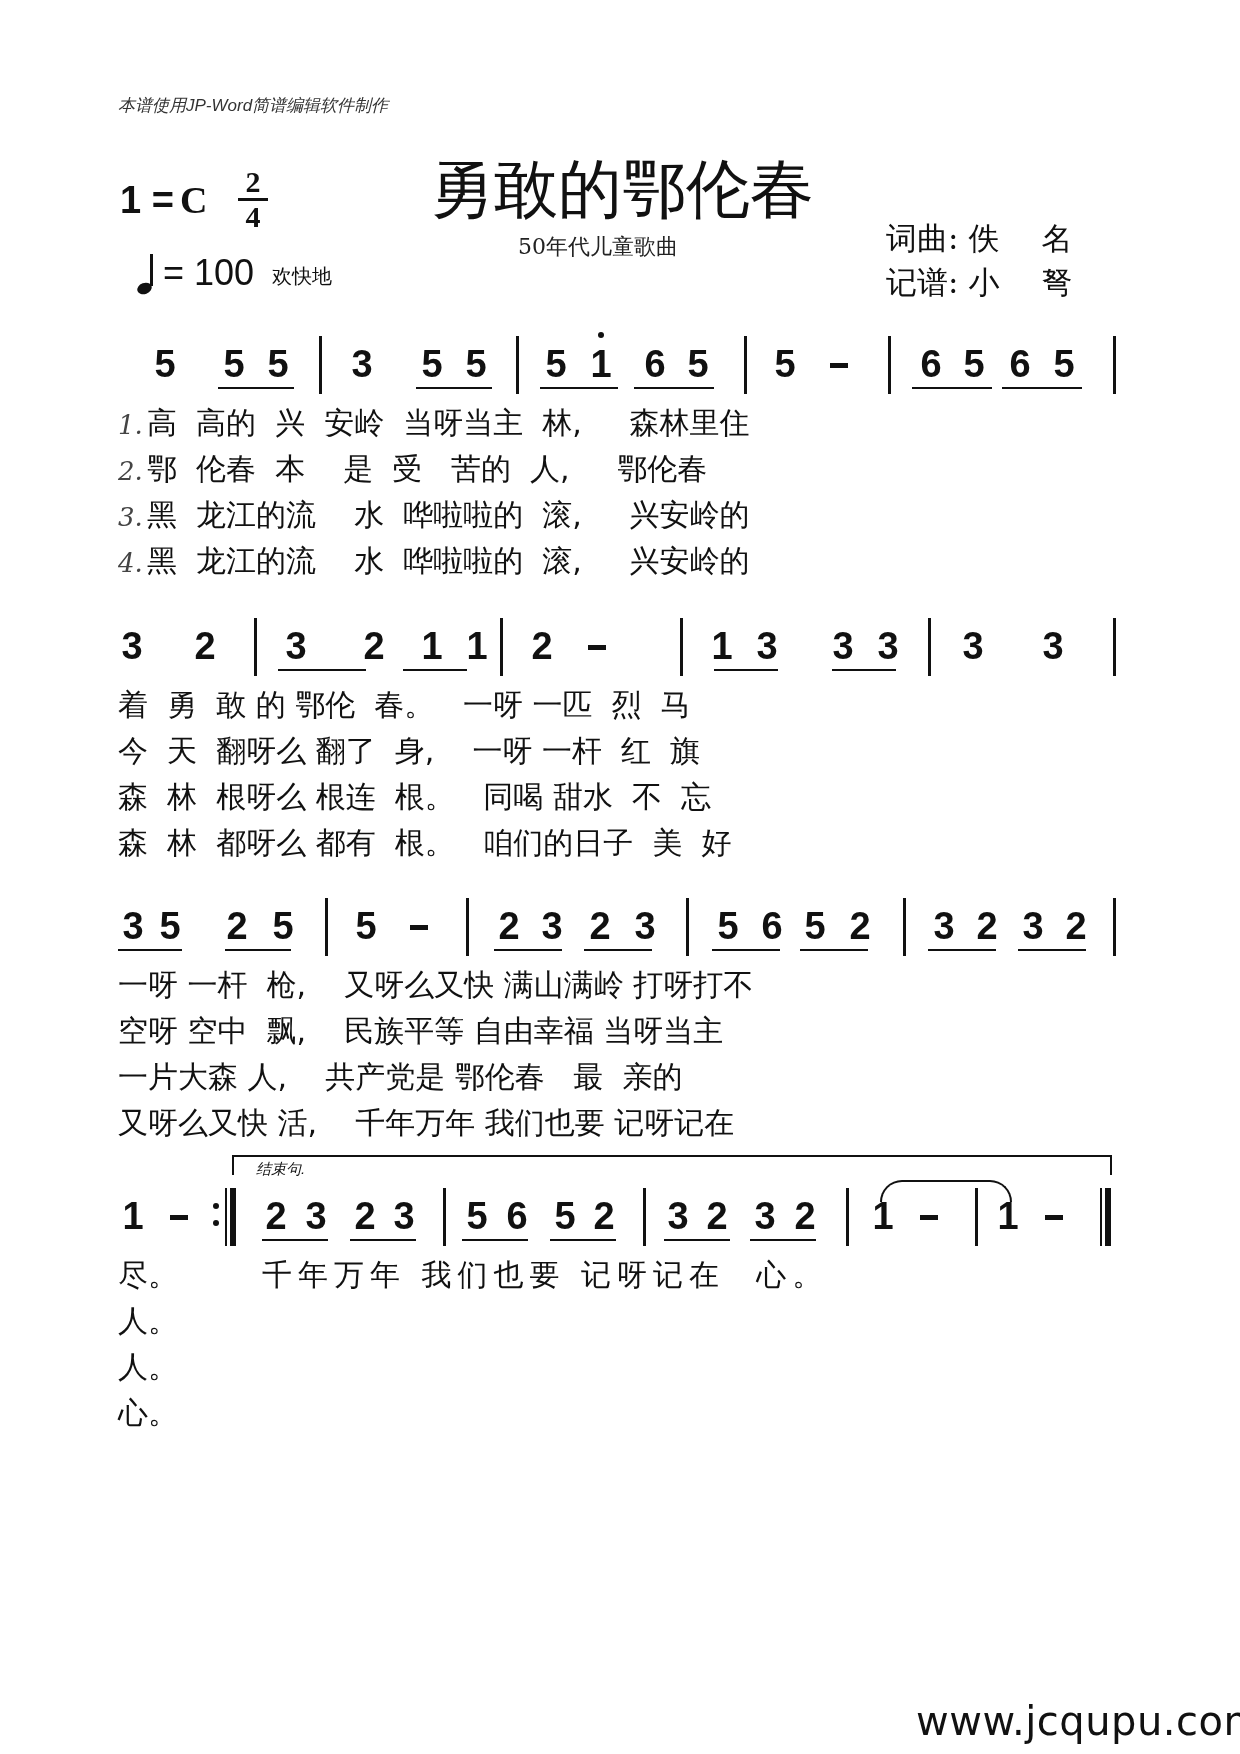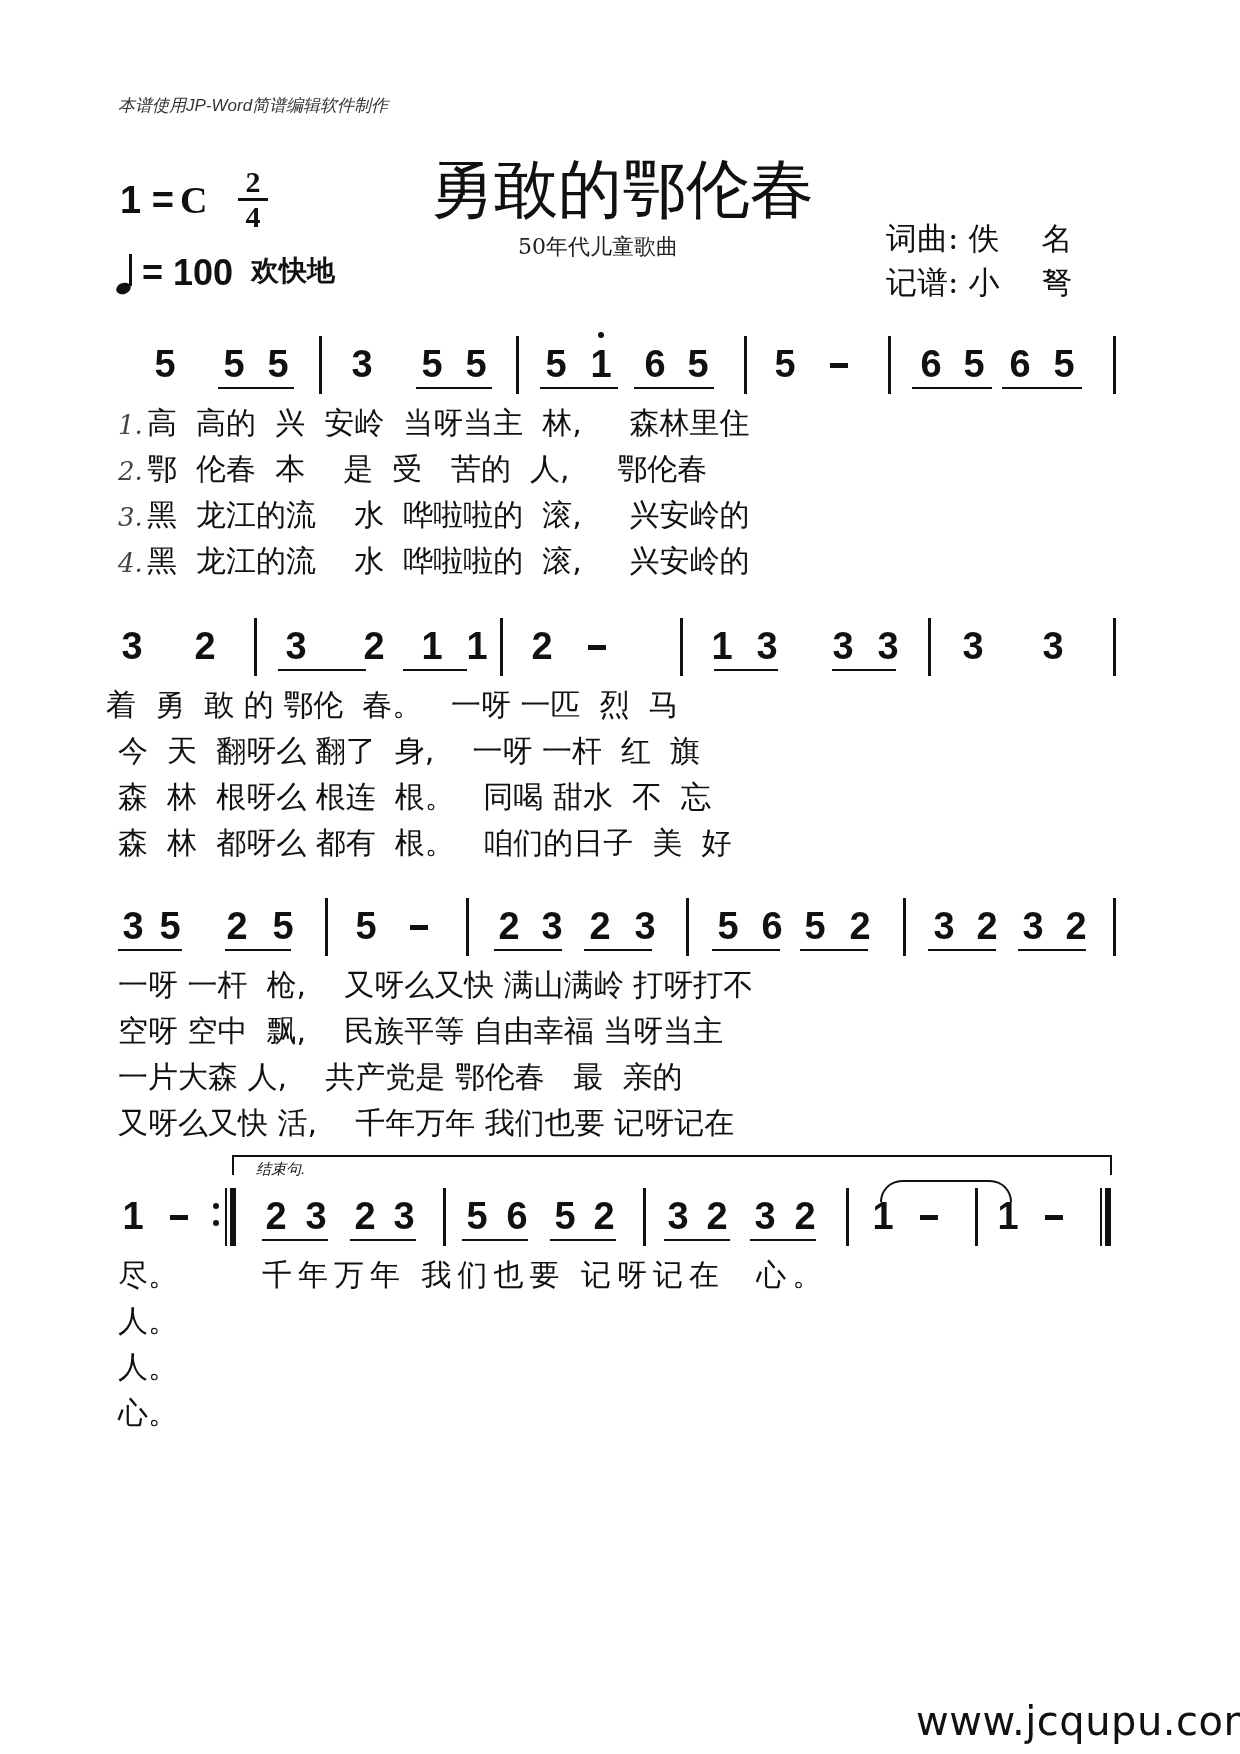--- a/index.html
+++ b/index.html
@@ -3,25 +3,25 @@
 <meta charset="utf-8">
 <style>
   html, body { margin:0; padding:0; background:#ffffff; }
   body { width:1240px; height:1754px; position:relative; overflow:hidden; color:#111; font-family:"DejaVu Sans", sans-serif; }
   .abs { position:absolute; }
   .credit-top { left:118px; top:94px; font-size:17px; font-style:italic; color:#333; font-family:"Liberation Sans", sans-serif; }
   .key { left:120px; top:178px; font-size:38px; font-weight:bold; font-family:"Liberation Sans", sans-serif; }
   .key .c { font-family:"Liberation Serif", serif; margin-left:6px; }
   .timesig { left:238px; top:168px; width:30px; text-align:center; font-family:"Liberation Serif", serif; font-weight:bold; font-size:30px; line-height:28px; }
   .timesig .line { border-top:3px solid #111; margin:2px 0; }
-  .tempo { left:116px; top:252px; font-size:36px; font-family:"Liberation Sans", sans-serif; display:flex; align-items:flex-end;font-weight:bold; }
+  .tempo { left:137px; top:252px; font-size:36px; font-family:"Liberation Sans", sans-serif; display:flex; align-items:flex-end; }
   .tempo .note { display:inline-block; position:relative; width:18px; height:40px; margin-right:8px; }
   .tempo .note .stem { position:absolute; right:2px; top:0; width:3px; height:32px; background:#111; }
   .tempo .note .head { position:absolute; left:0; bottom:0; width:15px; height:11px; background:#111; border-radius:50%; transform:rotate(-20deg); }
-  .tempo .mood { font-size:28px; margin-left:18px; margin-bottom:4px; }
+  .tempo .mood { font-size:20px; margin-left:18px; margin-bottom:4px; }
   .title { left:430px; top:146px; font-size:64px; letter-spacing:0px; font-family:"DejaVu Sans", sans-serif; }
   .subtitle { left:518px; top:232px; font-size:22px; color:#222; font-family:"DejaVu Serif", serif; }
   .credits { left:886px; top:216px; font-size:31px; font-family:"DejaVu Serif", serif; line-height:44px; }
   .credits .row span { display:inline-block; }
   .credits .v1 { margin-left:10px; }
   .credits .v2 { margin-left:42px; }
 
   .num { position:absolute; font-family:"Liberation Sans", sans-serif; font-weight:bold; font-size:38px; transform:translateX(-50%); line-height:1; }
   .dash { position:absolute; width:18px; height:5px; background:#111; }
   .bar { position:absolute; width:3px; background:#111; }
@@ -132,21 +132,21 @@
   <span class="num" style="left:767px;top:627px">3</span>
   <div class="uline" style="left:714px;top:669px;width:64px"></div>
   <span class="num" style="left:843px;top:627px">3</span>
   <span class="num" style="left:888px;top:627px">3</span>
   <div class="uline" style="left:832px;top:669px;width:64px"></div>
   <div class="bar" style="left:928px;top:618px;height:58px"></div>
   <span class="num" style="left:973px;top:627px">3</span>
   <span class="num" style="left:1053px;top:627px">3</span>
   <div class="bar" style="left:1113px;top:618px;height:58px"></div>
 
-  <span class="lyric-line" style="left:106px;top:690px">着  勇  敢 的 鄂伦  春。   一呀 一匹  烈  马</span>
+  <span class="lyric-line" style="left:118px;top:690px">着  勇  敢 的 鄂伦  春。   一呀 一匹  烈  马</span>
   <span class="lyric-line" style="left:118px;top:736px">今  天  翻呀么 翻了  身,    一呀 一杆  红  旗</span>
   <span class="lyric-line" style="left:118px;top:782px">森  林  根呀么 根连  根。   同喝 甜水  不  忘</span>
   <span class="lyric-line" style="left:118px;top:828px">森  林  都呀么 都有  根。   咱们的日子  美  好</span>
 </div>
 
 <div>
   <span class="num" style="left:133px;top:907px">3</span>
   <span class="num" style="left:170px;top:907px">5</span>
   <div class="uline" style="left:118px;top:949px;width:64px"></div>
   <span class="num" style="left:237px;top:907px">2</span>

